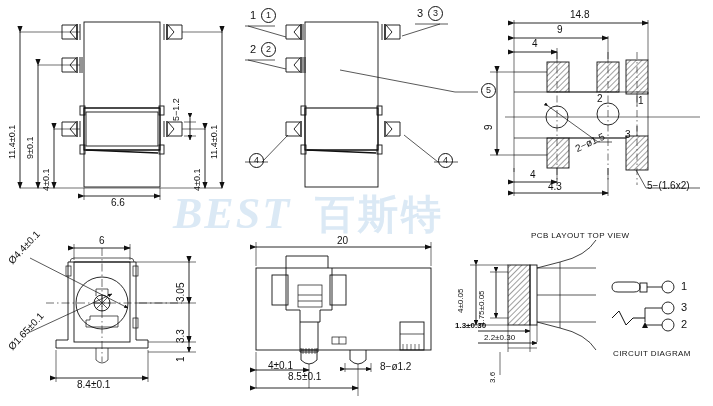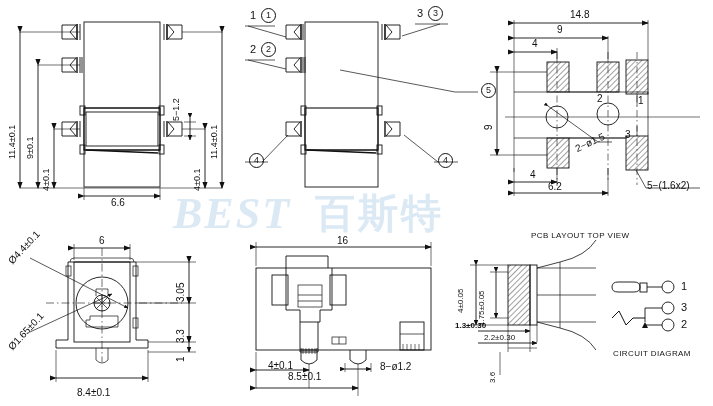--- a/index.html
+++ b/index.html
@@ -4,21 +4,21 @@
 <style>
   html,body{margin:0;padding:0;background:#ffffff;}
   body{width:713px;height:406px;position:relative;overflow:hidden;
        font-family:"Liberation Sans",sans-serif;color:#1a1a1a;}
   #sheet{position:absolute;left:0;top:0;width:713px;height:406px;}
   svg.layer{position:absolute;left:0;top:0;width:713px;height:406px;overflow:visible;}
   .wm{position:absolute;left:173px;top:186px;width:380px;height:56px;
       display:flex;align-items:center;gap:24px;pointer-events:none;}
   .wm-en{font-family:"Liberation Serif",serif;font-weight:bold;font-style:italic;
          font-size:44px;letter-spacing:2px;color:#dbe9f5;line-height:1;}
-  .wm-cn{font-family:Liberation Serif, serif;font-weight:bold;font-size:40px;
+  .wm-cn{font-family:Liberation Sans, sans-serif;font-weight:bold;font-size:40px;
          letter-spacing:3px;color:#dbe9f5;line-height:1;}
   .lbl{position:absolute;font-family:"Liberation Sans",sans-serif;
        font-size:9px;color:#111;white-space:nowrap;line-height:1;}
   .lbl.s8{font-size:8px;}
   .lbl.s10{font-size:10px;}
   .lbl.s11{font-size:11px;}
   .lbl.vert{transform:rotate(-90deg);transform-origin:left bottom;}
   .lbl.rot45{transform:rotate(-47deg);transform-origin:left bottom;}
   .lbl.rot25{transform:rotate(-25deg);transform-origin:left bottom;}
   .lbl.cap{font-size:8px;letter-spacing:.4px;}
@@ -343,37 +343,37 @@
   <div class="circnum" style="left:428px;top:6px;">3</div>
   <div class="circnum" style="left:481px;top:83px;">5</div>
   <div class="circnum" style="left:249px;top:153px;">4</div>
   <div class="circnum" style="left:438px;top:153px;">4</div>
 
   <span class="lbl s10" style="left:570px;top:10px;">14.8</span>
   <span class="lbl s10" style="left:557px;top:25px;">9</span>
   <span class="lbl s10" style="left:532px;top:39px;">4</span>
   <span class="lbl vert s10" style="left:494px;top:120px;">9</span>
   <span class="lbl s10" style="left:530px;top:170px;">4</span>
-  <span class="lbl s10" style="left:548px;top:182px;">6.2</span>
+  <span class="lbl s10" style="left:548px;top:182px;">4.3</span>
   <span class="lbl rot25 s10" style="left:578px;top:144px;">2−ø1.5</span>
   <span class="lbl s10" style="left:647px;top:181px;">5−(1.6x2)</span>
   <span class="lbl s10" style="left:638px;top:96px;">1</span>
   <span class="lbl s10" style="left:597px;top:94px;">2</span>
   <span class="lbl s10" style="left:625px;top:130px;">3</span>
   <span class="lbl cap" style="left:531px;top:232px;text-align:center;">PCB LAYOUT TOP VIEW</span>
 
   <span class="lbl s10" style="left:99px;top:236px;">6</span>
-  <span class="lbl s10" style="left:77px;top:388px;">8.4±0.1</span>
+  <span class="lbl s10" style="left:77px;top:380px;">8.4±0.1</span>
   <span class="lbl vert s10" style="left:186px;top:292px;">3.05</span>
   <span class="lbl vert s10" style="left:186px;top:333px;">3.3</span>
   <span class="lbl vert s10" style="left:186px;top:352px;">1</span>
   <span class="lbl rot45 s10" style="left:14px;top:256px;">Ø4.4±0.1</span>
   <span class="lbl rot45 s10" style="left:14px;top:342px;">Ø1.65±0.1</span>
 
-  <span class="lbl s10" style="left:337px;top:236px;">16</span>
+  <span class="lbl s10" style="left:337px;top:236px;">20</span>
   <span class="lbl s10" style="left:268px;top:361px;">4±0.1</span>
   <span class="lbl s10" style="left:288px;top:372px;">8.5±0.1</span>
   <span class="lbl s10" style="left:380px;top:362px;">8−ø1.2</span>
 
   <span class="lbl vert s8" style="left:465px;top:305px;">4±0.05</span>
   <span class="lbl vert s8" style="left:486px;top:318px;">1.75±0.05</span>
   <span class="lbl s8" style="left:455px;top:322px;font-weight:bold;">1.3±0.30</span>
   <span class="lbl s8" style="left:458px;top:334px;margin-left:26px;">2.2±0.30</span>
   <span class="lbl vert s8" style="left:497px;top:375px;">3.6</span>
 

